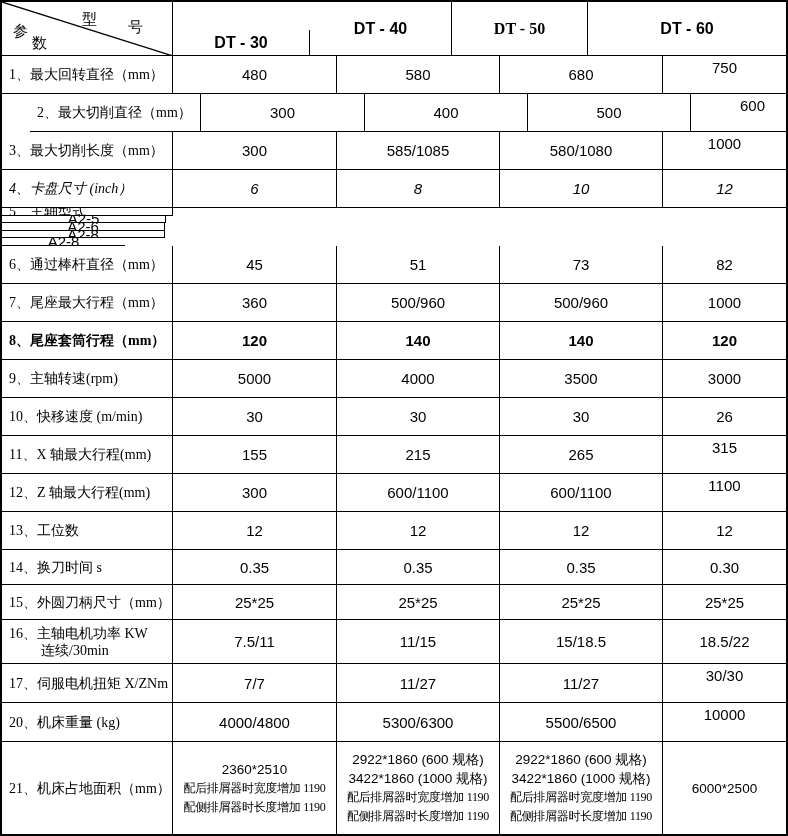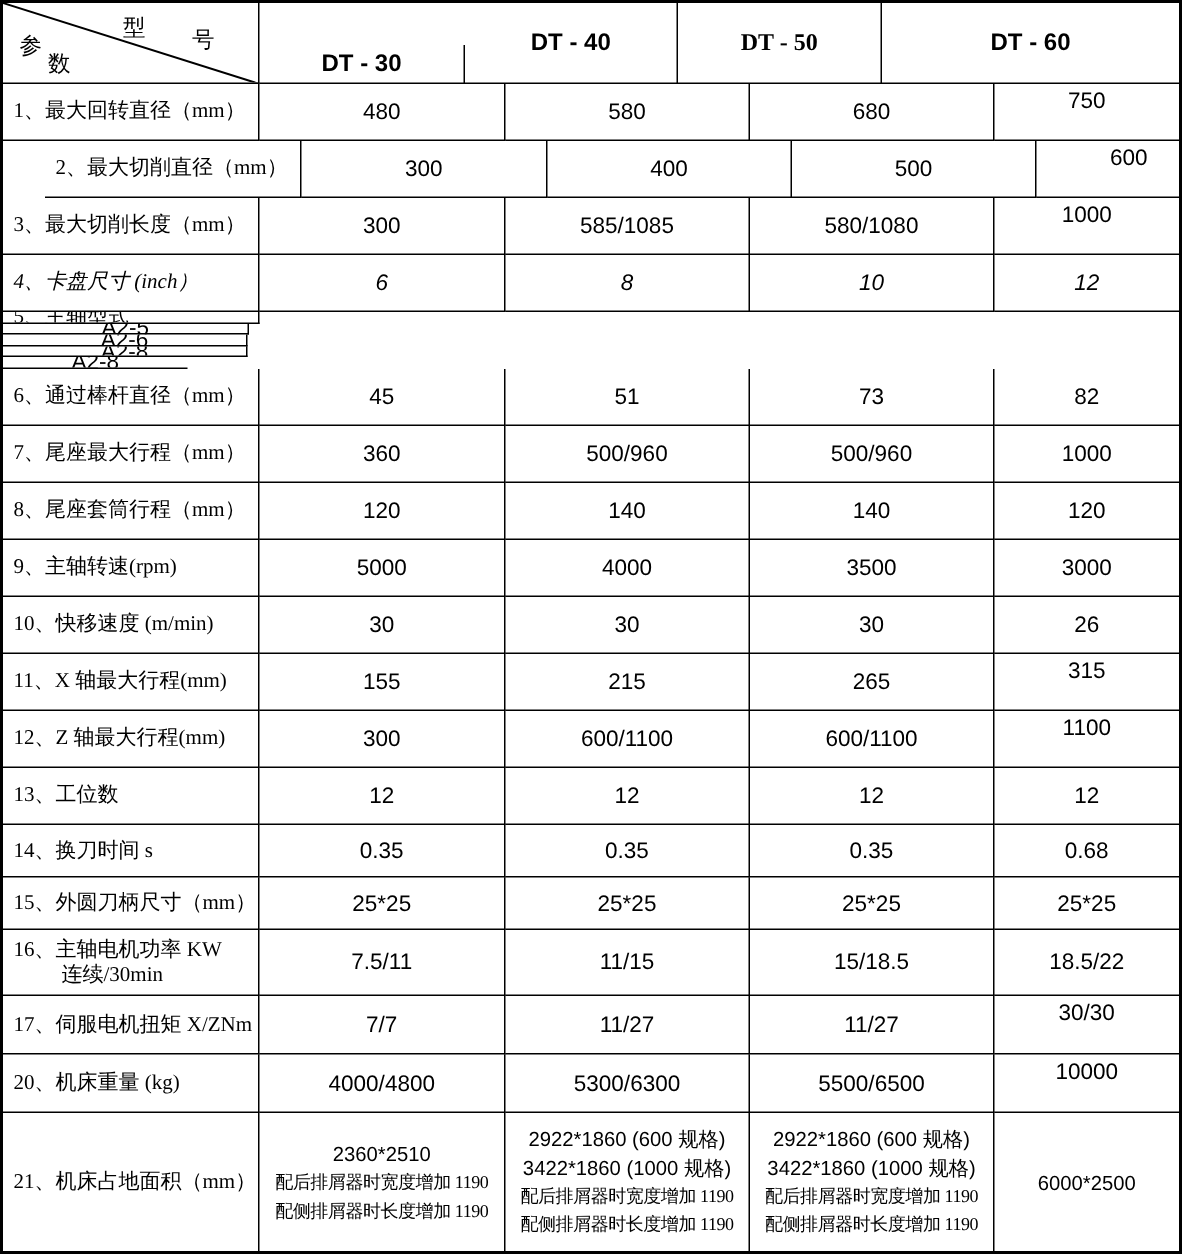--- a/index.html
+++ b/index.html
@@ -137,21 +137,21 @@
       </div>
       <div class="row body-row" style="height: 38px;">
         <div class="cell label-cell">
           <div>7、尾座最大行程（mm）</div>
         </div>
         <div class="cell value-cell vc0">360</div>
         <div class="cell value-cell vc1">500/960</div>
         <div class="cell value-cell vc2">500/960</div>
         <div class="cell value-cell vc3">1000</div>
       </div>
-      <div class="row body-row" style="height: 38px;">
+      <div class="row body-row" style="height: 38px; font-weight: bold;">
         <div class="cell label-cell">
           <div>8、尾座套筒行程（mm）</div>
         </div>
         <div class="cell value-cell vc0">120</div>
         <div class="cell value-cell vc1">140</div>
         <div class="cell value-cell vc2">140</div>
         <div class="cell value-cell vc3">120</div>
       </div>
       <div class="row body-row" style="height: 38px;">
         <div class="cell label-cell">
@@ -198,21 +198,21 @@
         <div class="cell value-cell vc2">12</div>
         <div class="cell value-cell vc3">12</div>
       </div>
       <div class="row body-row" style="height: 35px;">
         <div class="cell label-cell">
           <div>14、换刀时间 s</div>
         </div>
         <div class="cell value-cell vc0">0.35</div>
         <div class="cell value-cell vc1">0.35</div>
         <div class="cell value-cell vc2">0.35</div>
-        <div class="cell value-cell vc3">0.68</div>
+        <div class="cell value-cell vc3">0.30</div>
       </div>
       <div class="row body-row" style="height: 35px;">
         <div class="cell label-cell">
           <div>15、外圆刀柄尺寸（mm）</div>
         </div>
         <div class="cell value-cell vc0">25*25</div>
         <div class="cell value-cell vc1">25*25</div>
         <div class="cell value-cell vc2">25*25</div>
         <div class="cell value-cell vc3">25*25</div>
       </div>

